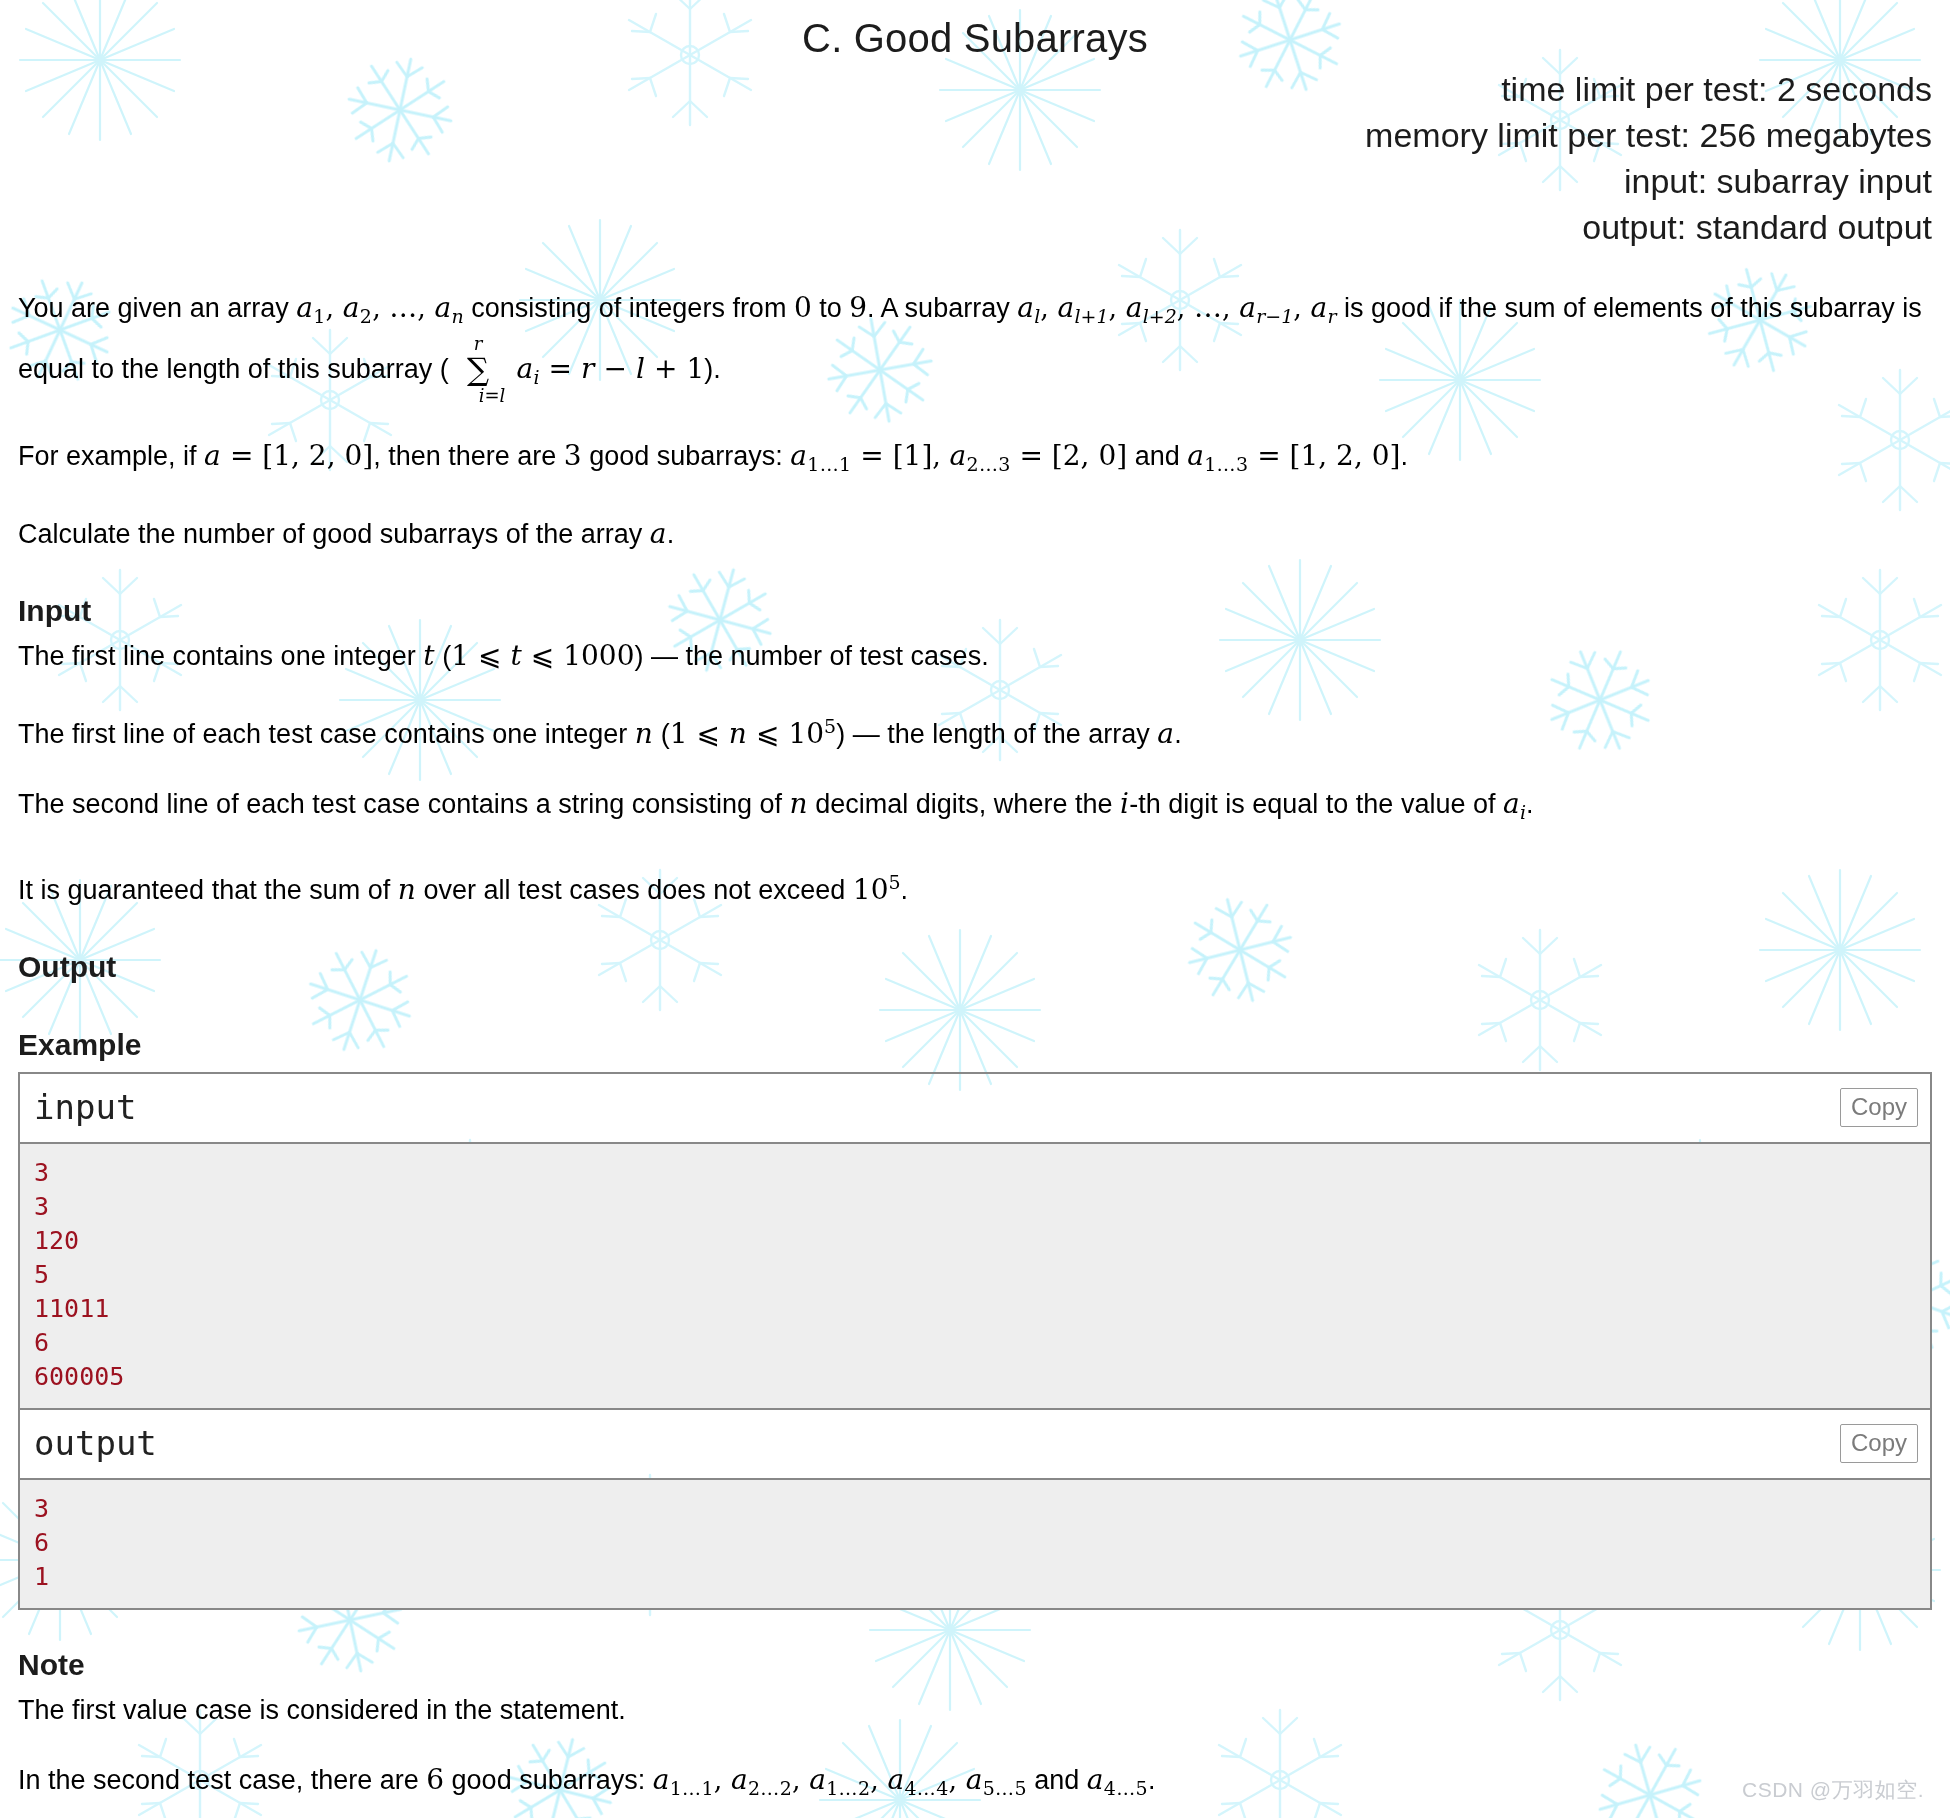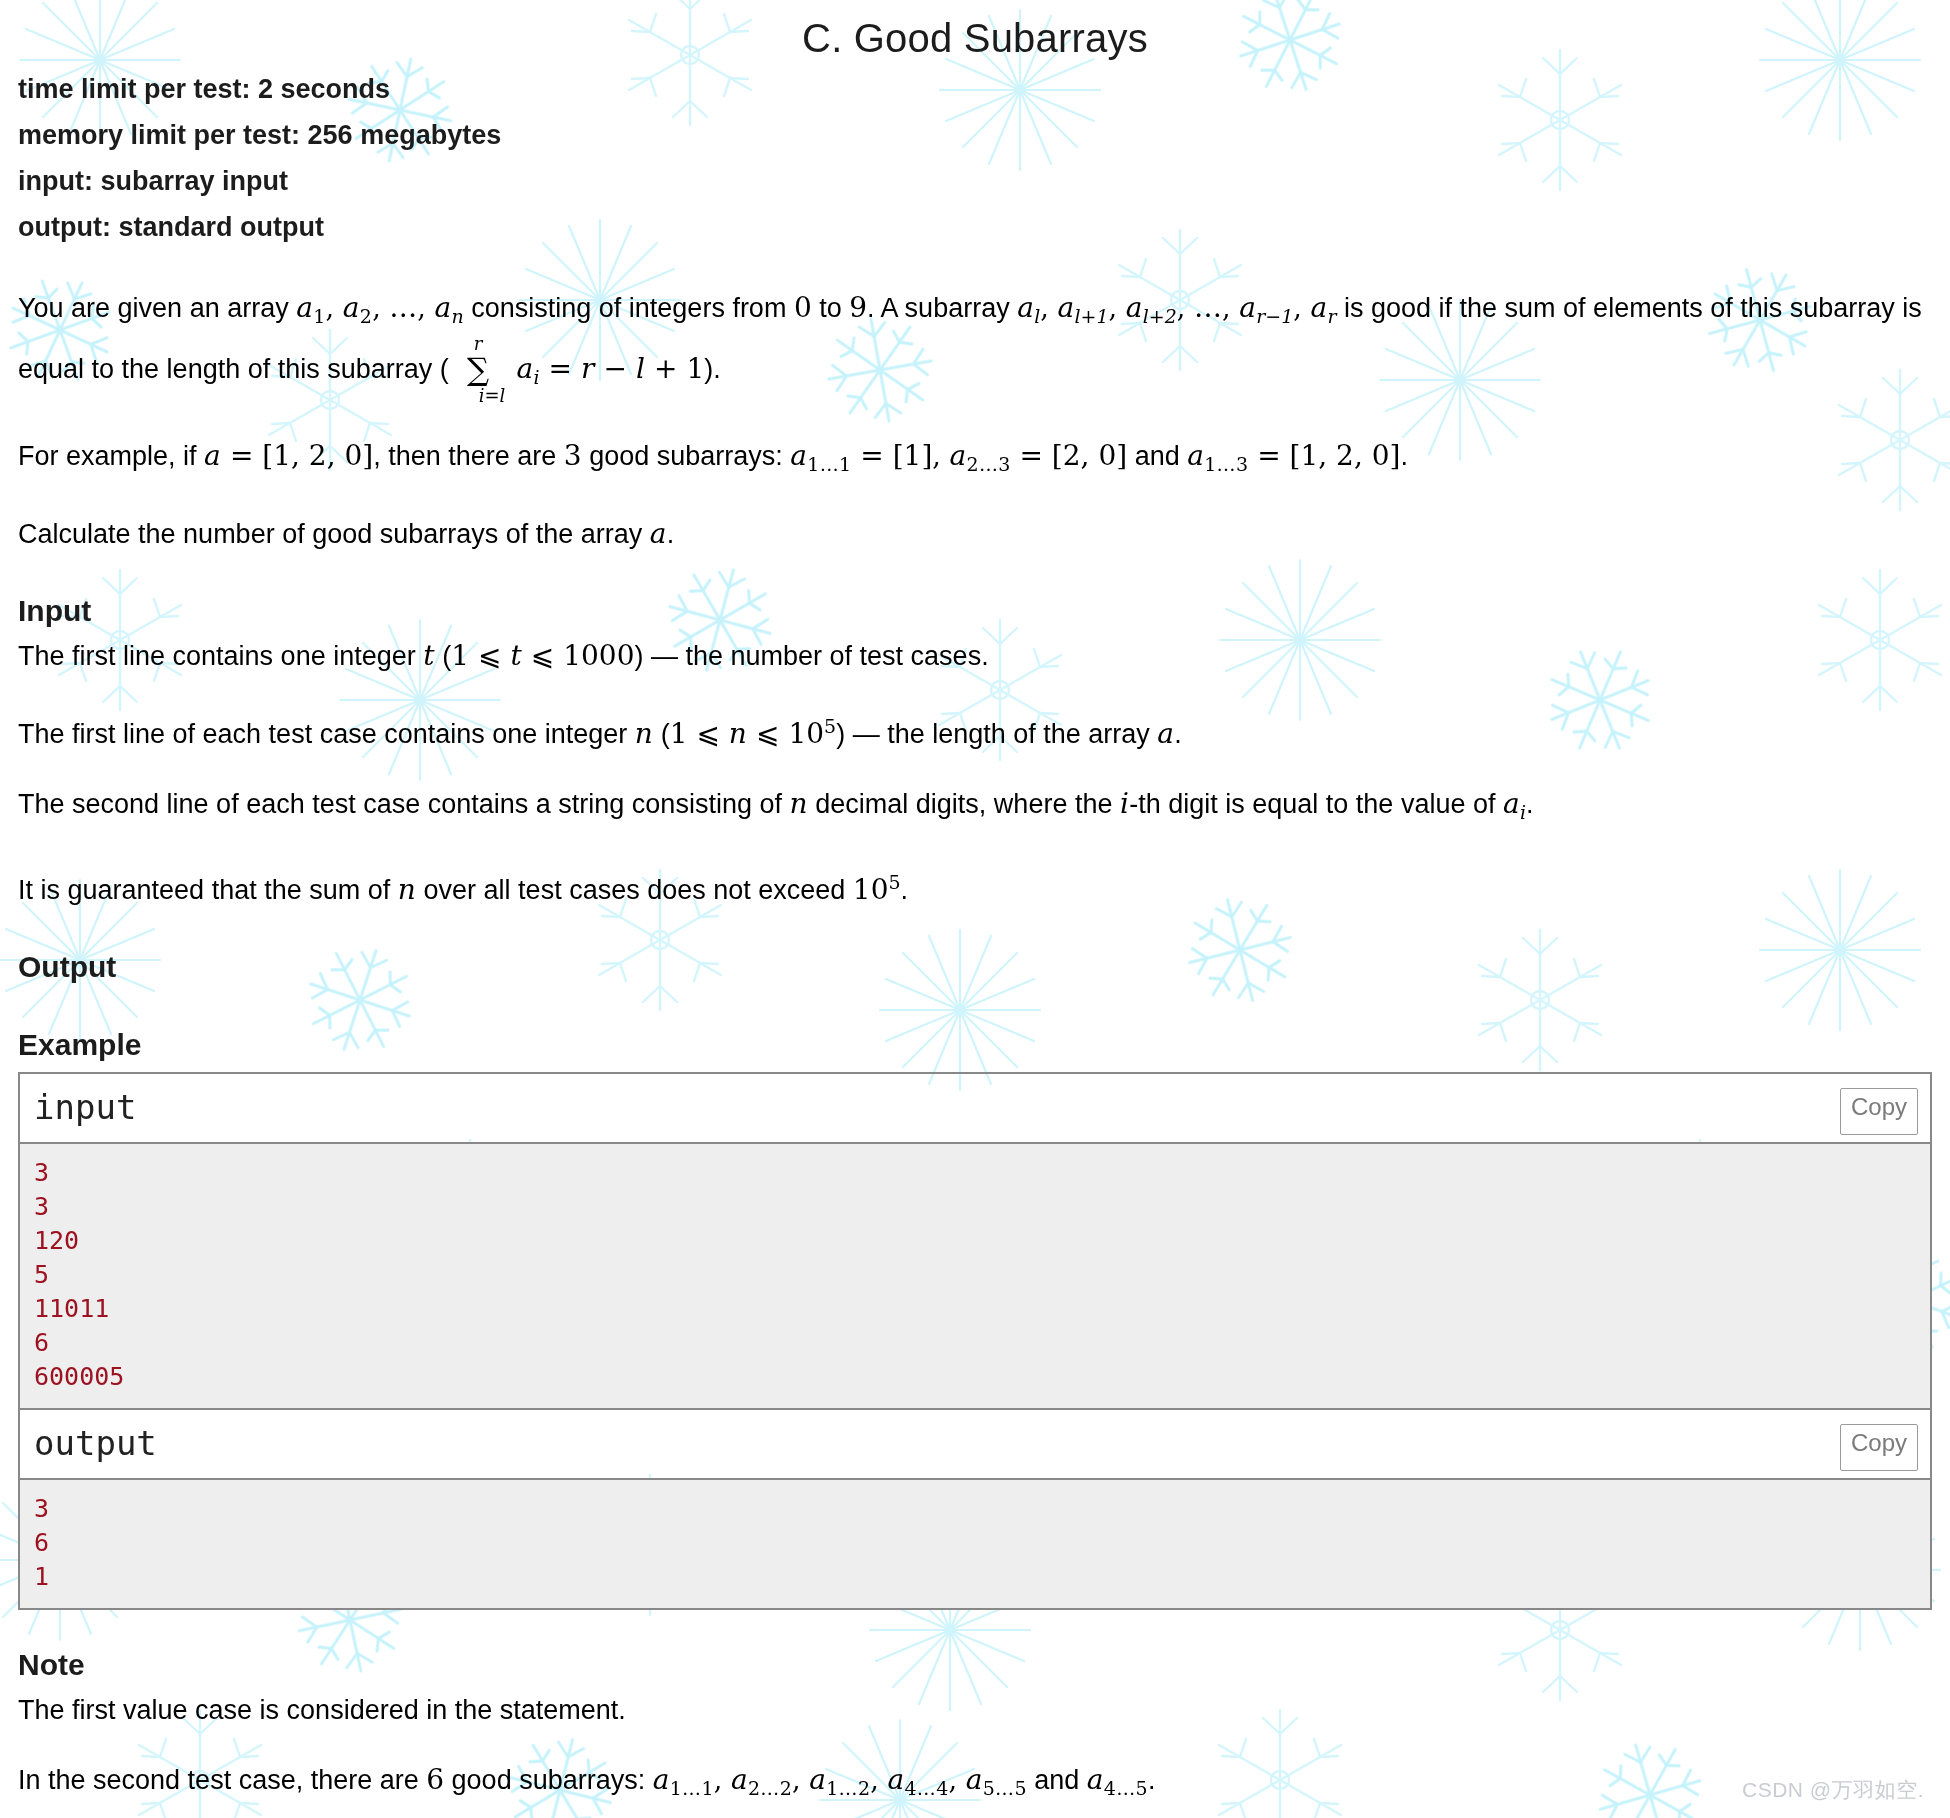--- a/index.html
+++ b/index.html
@@ -45,26 +45,25 @@
     text-align: center;
     font-size: 40px;
     font-weight: 400;
     letter-spacing: .2px;
     margin: 0;
     padding-top: 16px;
     line-height: 44px;
     color: #1c1c1c;
   }
   .limits {
-    text-align: left;
-    font-size: 27px;
+    text-align: right;
+    font-size: 34px;
     line-height: 46px;
     color: #1c1c1c;
     margin-top: 6px;
-    font-weight: bold;
   }
   .limits div { margin: 0; }
 
   
   .para {
     font-size: 27px;
     line-height: 40px;
     margin: 0;
     padding: 0 0 0 0;
     color: #000000;
@@ -174,21 +173,21 @@
   .copy-btn {
     position: absolute;
     right: 12px;
     top: 14px;
     border: 1px solid #9a9a9a;
     background: transparent;
     color: #7b7b7b;
     font-family: "Liberation Sans", sans-serif;
     font-size: 24px;
     line-height: 30px;
-    padding: 3px 10px 12px 10px;
+    padding: 3px 10px 4px 10px;
     border-radius: 2px;
     cursor: pointer;
   }
   .io-pre {
     margin: 0;
     border-top: 2px solid #888888;
     background: #eeeeee;
     padding: 12px 0 14px 14px;
     font-family: "DejaVu Sans Mono", monospace;
     font-size: 25px;

